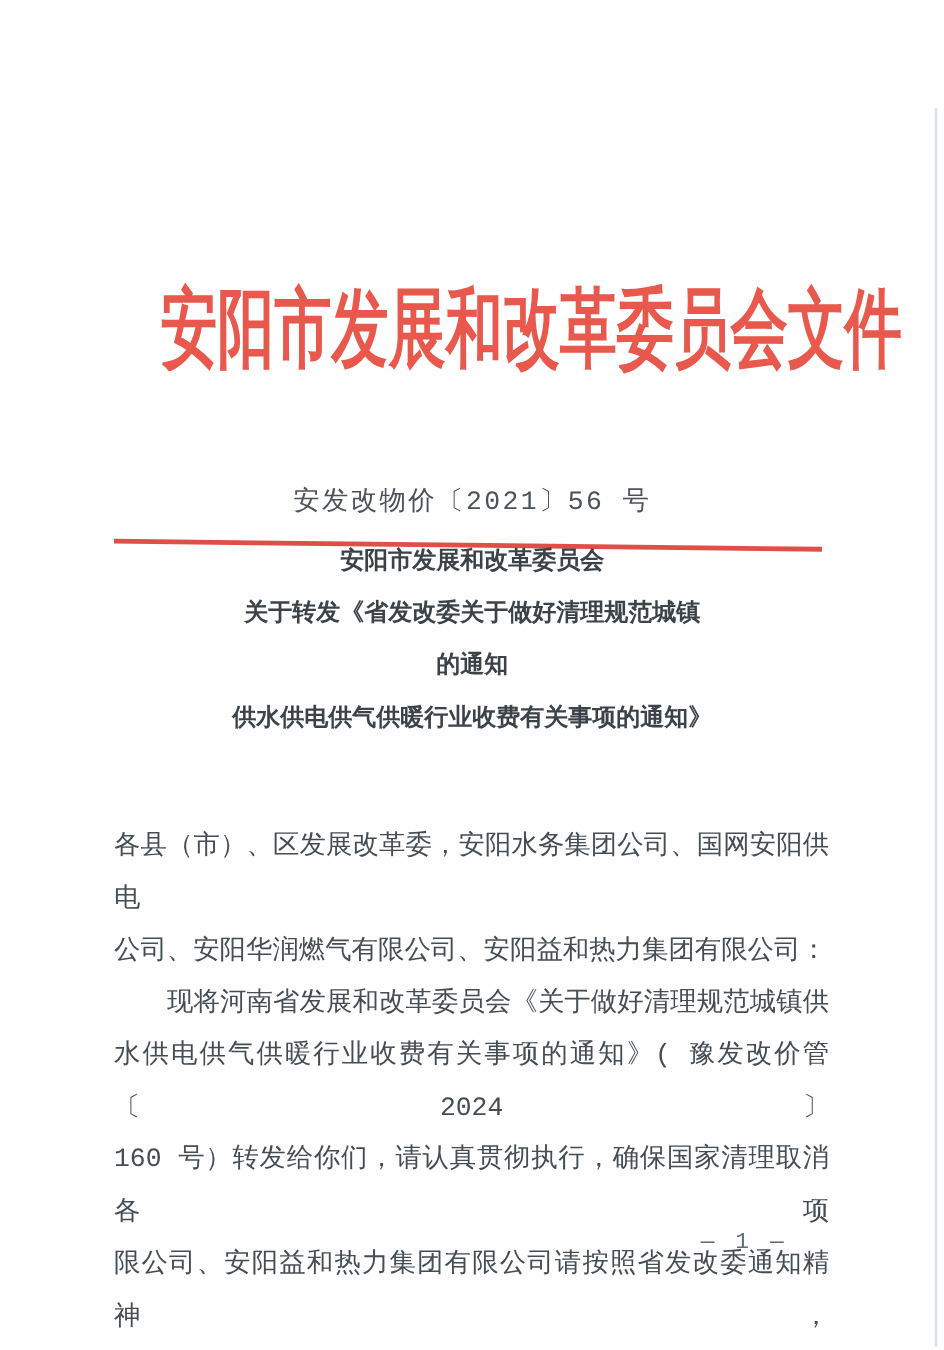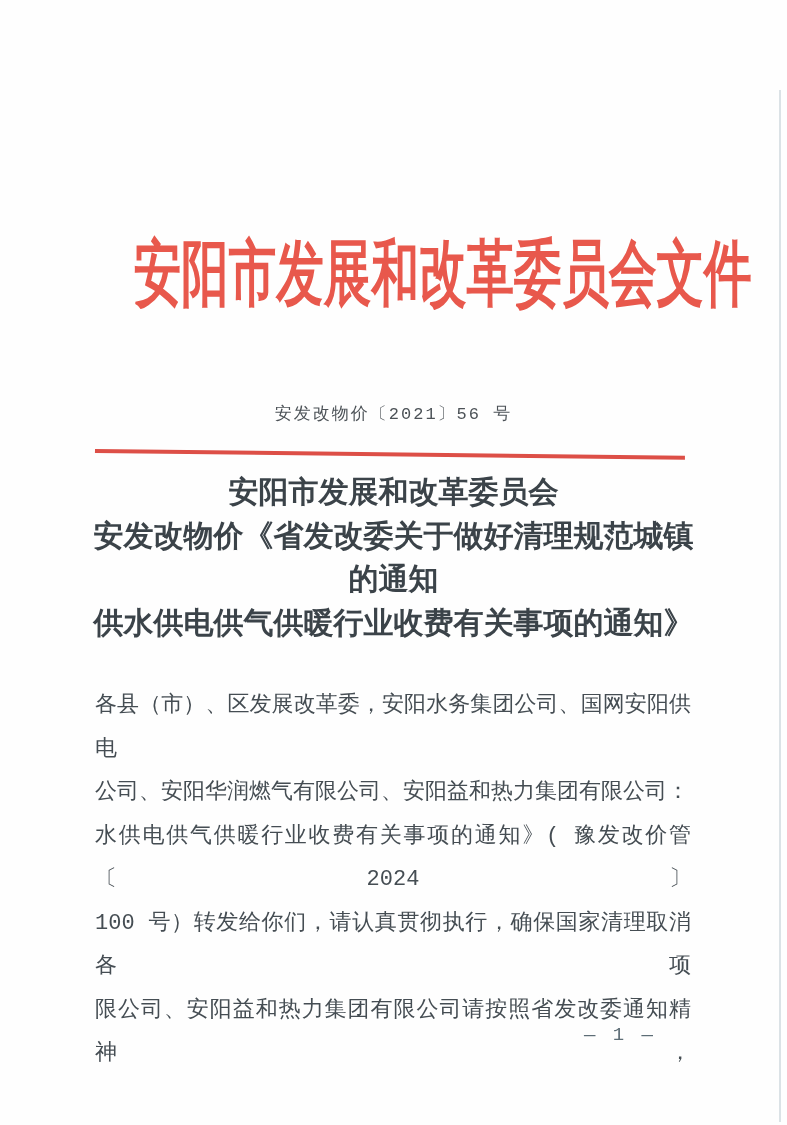--- a/index.html
+++ b/index.html
@@ -30,39 +30,39 @@
     color:var(--banner_red);
     white-space:nowrap;
     transform:scaleX(0.66);
     transform-origin:50% 50%;
     letter-spacing:0px;
   }
   .docnum{
     position:absolute;
     top:402px;left:0;width:100%;
     text-align:center;
-    font-size:17px;
+    font-size:22px;
     letter-spacing:2px;
     color:var(--docnum_ink);
   }
   .redline{
     position:absolute;
     top:449px;left:95px;
     width:590px;height:4px;
     background:var(--rule_red);
     transform:rotate(0.65deg);
     transform-origin:0 0;
   }
   .title-block{
     position:absolute;
-    top:473px;left:0;width:100%;
+    top:447px;left:0;width:100%;
     text-align:center;
     color:var(--title_ink);
     font-weight:bold;
-    font-size:30px;
+    font-size:20px;
     line-height:43.5px;
   }
   .body-block{
     position:absolute;
     top:684px;left:95px;
     width:596px;
     color:var(--body_ink);
     font-size:22px;
     line-height:43.5px;
   }
@@ -91,30 +91,31 @@
 <div class="page">
 
   <div class="banner">安阳市发展和改革委员会文件</div>
 
   <div class="docnum">安发改物价〔2021〕56 号</div>
 
   <div class="redline"></div>
 
   <div class="title-block">
     <div>安阳市发展和改革委员会</div>
-    <div>安发改物价《省发改委关于做好清理规范城镇</div>
+    <div>关于转发《省发改委关于做好清理规范城镇</div>
     <div>的通知</div>
     <div>供水供电供气供暖行业收费有关事项的通知》</div>
   </div>
 
   <div class="body-block">
     <div class="bl j">各县（市）、区发展改革委，安阳水务集团公司、国网安阳供电</div>
     <div class="bl l">公司、安阳华润燃气有限公司、安阳益和热力集团有限公司：</div>
+    <div class="bl j">　　现将河南省发展和改革委员会《关于做好清理规范城镇供</div>
     <div class="bl j">水供电供气供暖行业收费有关事项的通知》( 豫发改价管〔2024〕</div>
-    <div class="bl j">100 号）转发给你们，请认真贯彻执行，确保国家清理取消各项</div>
+    <div class="bl j">160 号）转发给你们，请认真贯彻执行，确保国家清理取消各项</div>
     <div class="bl j">限公司、安阳益和热力集团有限公司请按照省发改委通知精神，</div>
   </div>
 
   <div class="pagenum">— 1 —</div>
 
   <div class="scan-edge"></div>
 
 </div>
 
 </body></html>

